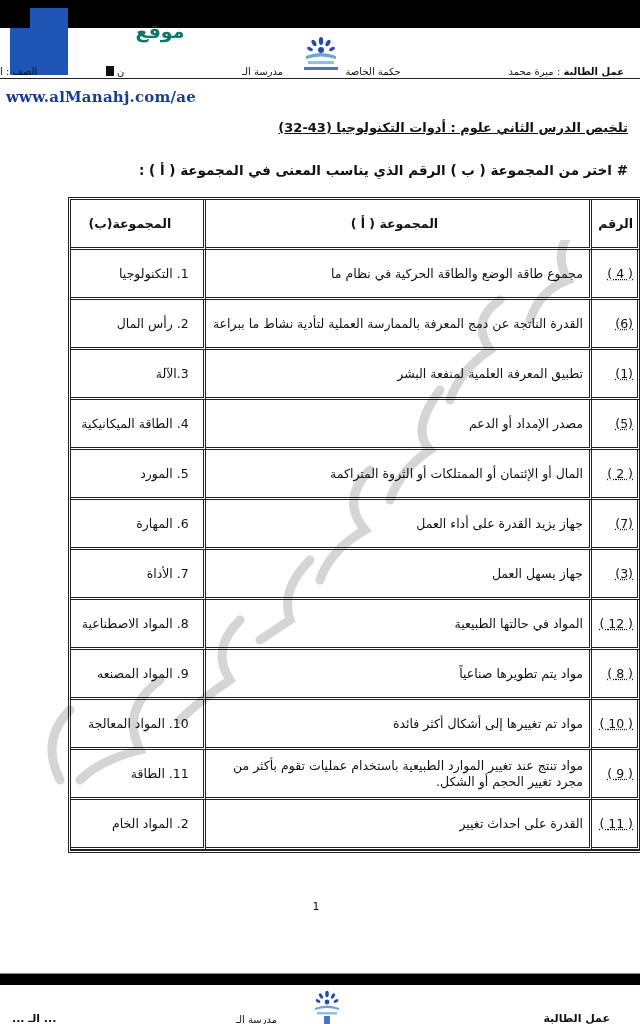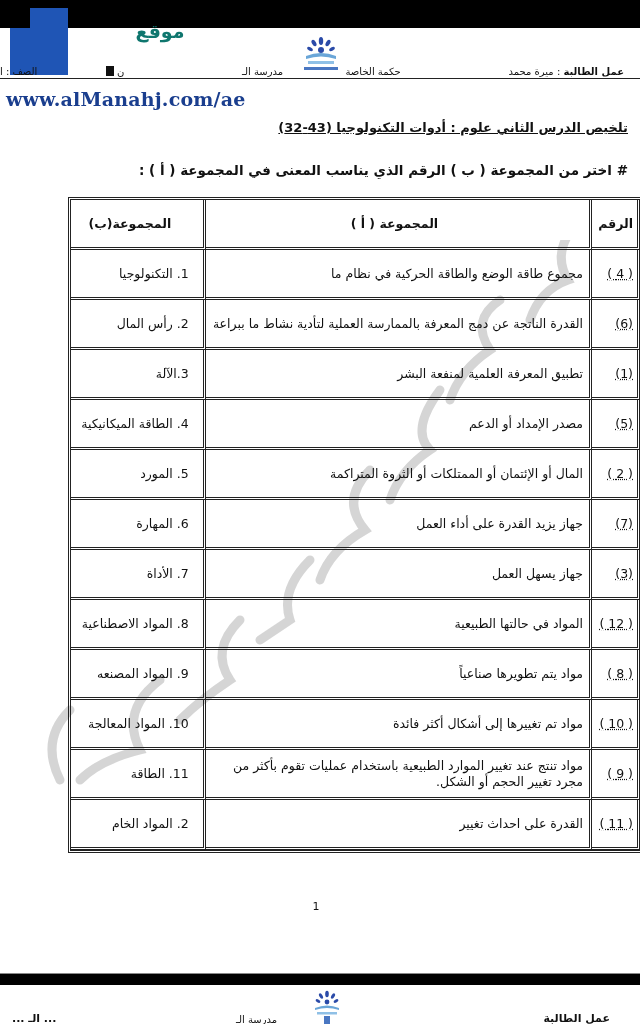--- a/index.html
+++ b/index.html
@@ -16,21 +16,21 @@
 
   .header-line { position: absolute; left: 0; top: 66px; width: 640px; height: 13px; border-bottom: 1.5px solid #222; direction: rtl; font-size: 10px; }
   .hdr-student { position: absolute; right: 16px; top: 0; }
   .hdr-student b { font-weight: bold; }
   .hdr-school { position: absolute; left: 242px; top: 0; }
   .hdr-class { position: absolute; left: 0; top: 0; font-size: 10px; }
   .hdr-class .blk { display: inline-block; width: 8px; height: 10px; background: #111; vertical-align: -1px; }
 
   .school-logo { position: absolute; left: 298px; top: 36px; width: 46px; height: 38px; }
 
-  .url { position: absolute; left: 6px; top: 88px; font-family: "DejaVu Serif", "Liberation Serif", serif; font-weight: bold; font-size: 19px; color: #1a3e8e; letter-spacing: 0.2px; }
+  .url { position: absolute; left: 6px; top: 88px; font-family: "DejaVu Serif", "Liberation Serif", serif; font-weight: bold; font-size: 15px; color: #1a3e8e; letter-spacing: 0.2px; }
 
   .title { position: absolute; right: 12px; top: 120px; direction: rtl; font-size: 13px; font-weight: bold; text-decoration: underline; }
   .instruction { position: absolute; right: 12px; top: 162px; direction: rtl; font-size: 13.5px; font-weight: bold; white-space: nowrap; }
 
   .match-table { position: absolute; left: 68px; top: 197px; width: 572px; border-collapse: separate; border-spacing: 0; direction: rtl; border: 3px double #222; border-right: none; }
   .match-table td, .match-table th { border: 3px double #222; border-top: none; border-left: none; font-size: 12.5px; font-weight: normal; vertical-align: middle; height: 50px; }
   .match-table th { font-weight: bold; }
   .col-num { width: 48px; text-align: right; padding-right: 4px; }
   .col-a { width: 389px; text-align: right; padding-right: 6px; }
   .col-b { width: 135px; text-align: right; padding-right: 14px; border-left: none !important; }

